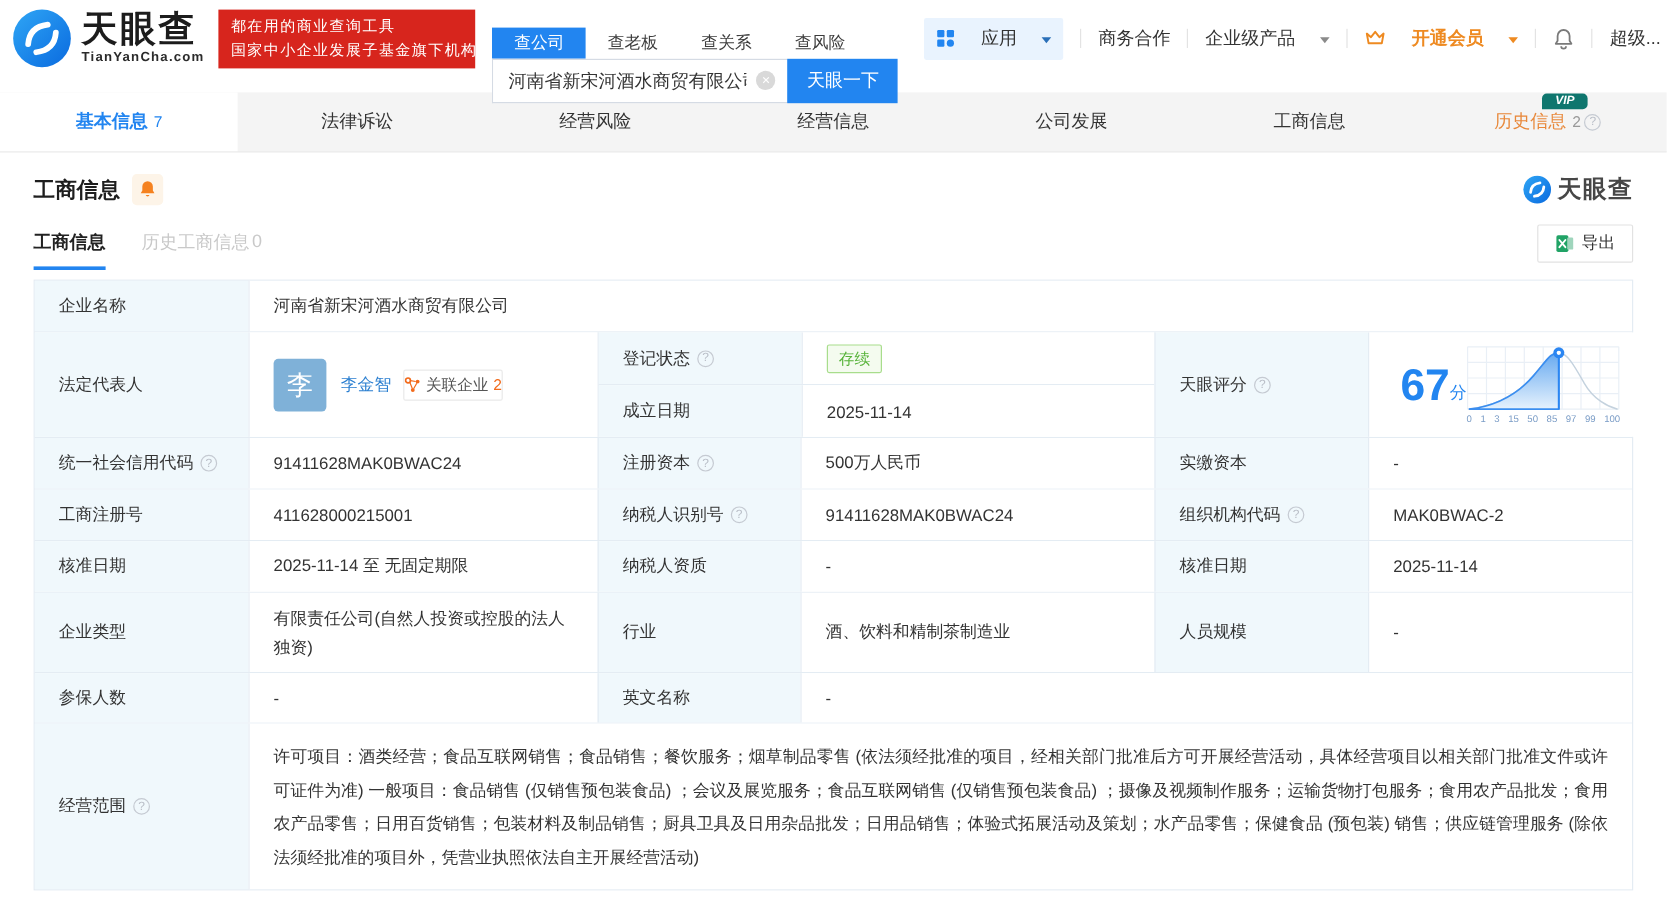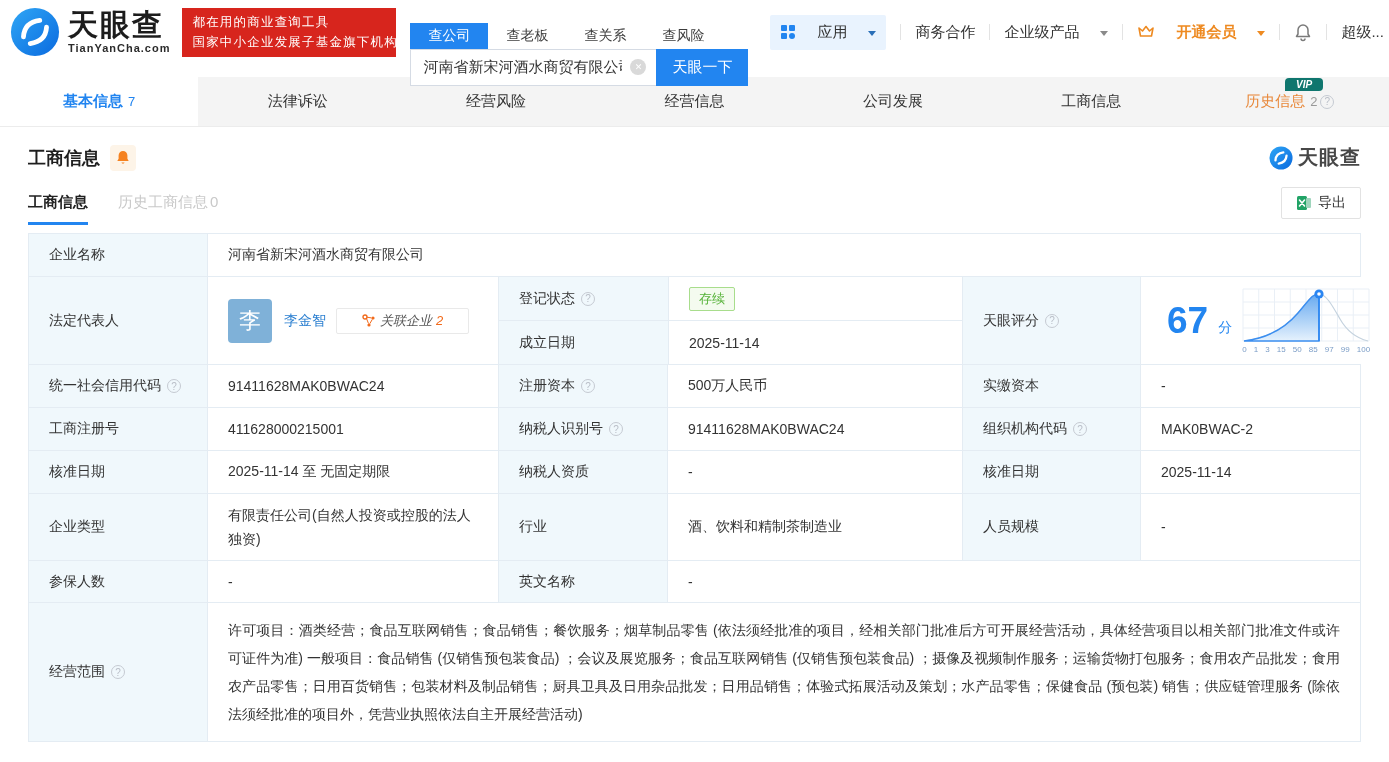--- a/index.html
+++ b/index.html
@@ -72,25 +72,25 @@
   .bl{border-left:1px solid var(--line);}
   .c1{width:178px;flex:0 0 178px;} .c2{width:291px;flex:0 0 291px;} .c3{width:169px;flex:0 0 169px;}
   .c4{width:295px;flex:0 0 295px;} .c5{width:178px;flex:0 0 178px;} .grow{flex:1;}
   .h42{min-height:42px;} .h43{min-height:43px;} .h67{min-height:67px;} .h88{min-height:88px;}
   .mid{display:flex;flex-direction:column;width:464px;flex:0 0 464px;}
   .sub{display:flex;flex:1;}
   .sub + .sub{border-top:1px solid var(--line);}
   .avatar{width:44px;height:44px;border-radius:4px;background:#7fb1d8;color:#fff;font-size:22px;display:flex;
           align-items:center;justify-content:center;flex:0 0 44px;}
   .rep-name{color:var(--link);margin:0 10px 0 12px;cursor:pointer;}
-  .rel-badge{border:1px solid #e9e9e9;border-radius:2px;padding:3px 25px;display:flex;align-items:center;gap:4px;cursor:pointer;font-style:italic;}
+  .rel-badge{border:1px solid #e9e9e9;border-radius:2px;padding:3px 0;display:flex;align-items:center;gap:4px;cursor:pointer;}
   .rel-badge .rl{color:#555;font-size:13px;} .rel-badge .rc{color:#f26a1b;font-size:13px;}
   .status-badge{border:1px solid #a8dd8c;background:#f4fbef;color:#57b33a;font-size:13px;padding:2px 9px;border-radius:2px;font-family:Liberation Serif, serif;}
   .link{color:var(--link);cursor:pointer;margin-left:8px;white-space:nowrap;}
-  .score-cell{gap:10px;padding-left:26px;}
+  .score-cell{padding-left:26px;}
   .score-num{font-size:37px;font-weight:bold;color:var(--blue);line-height:1;}
   .score-unit{font-size:14px;color:var(--blue);margin-top:14px;}
   .score-chart{display:flex;flex-direction:column;}
   .ticks{display:flex;justify-content:space-between;width:128px;font-size:8px;color:#7a9cc6;margin-top:1px;}
   .scope-val{line-height:28px;padding:13px 20px;text-align:justify;display:block;}
   .two-line{line-height:24px;padding-top:9px;padding-bottom:9px;}
 </style>
 </head>
 <body>
 

